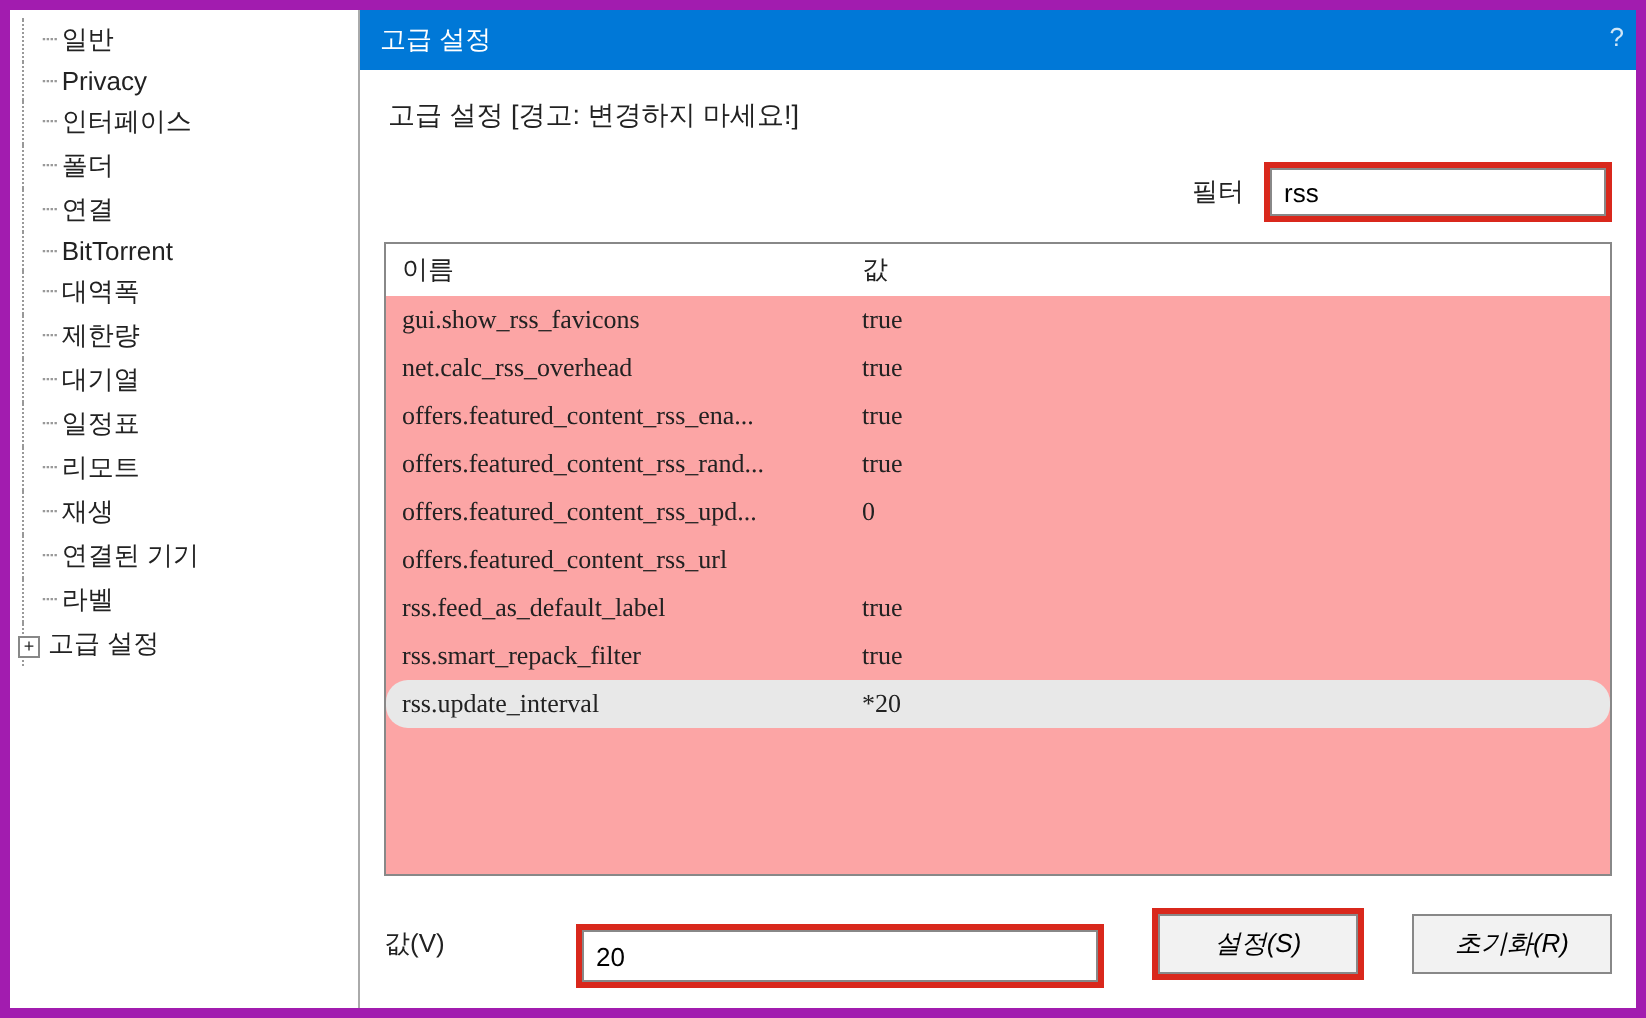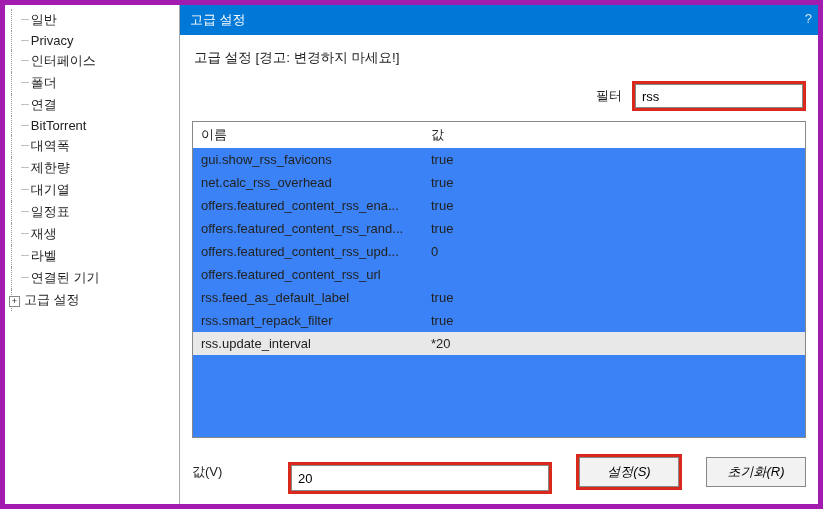--- a/index.html
+++ b/index.html
@@ -13,28 +13,28 @@
   .tree-item.expandable .exp { display: inline-block; width: 11px; height: 11px; border: 1px solid #888; font-size: 9px; line-height: 9px; text-align: center; margin-right: 4px; background: #fff; position: relative; z-index: 1; }
   .main { flex: 1; display: flex; flex-direction: column; }
   .titlebar { background: #0078d7; color: #fff; height: 30px; display: flex; align-items: center; padding: 0 10px; position: relative; }
   .titlebar .help { position: absolute; right: 6px; top: 6px; color: #cfe6f7; font-size: 13px; cursor: pointer; }
   .content { flex: 1; padding: 10px 12px; display: flex; flex-direction: column; }
   .warning { font-size: 13.5px; margin: 4px 2px 14px 2px; }
   .filter-row { display: flex; justify-content: flex-end; align-items: center; gap: 10px; margin-bottom: 10px; }
   .filter-row label { font-size: 13px; }
   .filter-input-wrap { border: 3px solid #d9281c; padding: 0; }
   .filter-input { width: 168px; height: 24px; border: 1px solid #888; padding: 2px 6px; font-size: 13px; outline: none; }
-  .listbox { border: 1px solid #888; flex: 1; overflow: auto; background: #3b82f6; }
+  .listbox { border: 1px solid #888; flex: 1; overflow: auto; background: #fca5a5; font-family: Liberation Serif, serif; }
   .list-header { display: flex; background: #fff; }
   .list-header .col { padding: 4px 8px; font-size: 13px; }
   .col-name { width: 230px; }
   .col-val { flex: 1; }
   .list-row { display: flex; padding: 2px 0; }
   .list-row .cell { padding: 2px 8px; font-size: 13px; white-space: nowrap; overflow: hidden; text-overflow: ellipsis; }
-  .list-row.selected { background: #e8e8e8; }
+  .list-row.selected { background: #e8e8e8; border-radius: 11px; }
   .bottom-row { display: flex; align-items: center; gap: 24px; margin-top: 12px; }
   .bottom-row .vlabel { width: 72px; }
   .value-wrap { border: 3px solid #d9281c; margin-top: 12px; }
   .value-input { width: 258px; height: 26px; border: 1px solid #888; padding: 2px 6px; font-size: 13px; outline: none; }
   .btn { height: 30px; min-width: 100px; border: 1px solid #888; background: #f2f2f2; font-size: 13px; cursor: pointer; padding: 0 14px; font-style: italic; }
   .btn-wrap-highlight { border: 3px solid #d9281c; display: inline-block; }
 </style>
 </head>
 <body>
 
@@ -43,23 +43,24 @@
     <div class="tree-item"><span class="dash">┈</span><span>일반</span></div>
     <div class="tree-item"><span class="dash">┈</span><span>Privacy</span></div>
     <div class="tree-item"><span class="dash">┈</span><span>인터페이스</span></div>
     <div class="tree-item"><span class="dash">┈</span><span>폴더</span></div>
     <div class="tree-item"><span class="dash">┈</span><span>연결</span></div>
     <div class="tree-item"><span class="dash">┈</span><span>BitTorrent</span></div>
     <div class="tree-item"><span class="dash">┈</span><span>대역폭</span></div>
     <div class="tree-item"><span class="dash">┈</span><span>제한량</span></div>
     <div class="tree-item"><span class="dash">┈</span><span>대기열</span></div>
     <div class="tree-item"><span class="dash">┈</span><span>일정표</span></div>
+    <div class="tree-item"><span class="dash">┈</span><span>리모트</span></div>
     <div class="tree-item"><span class="dash">┈</span><span>재생</span></div>
+    <div class="tree-item"><span class="dash">┈</span><span>연결된 기기</span></div>
     <div class="tree-item"><span class="dash">┈</span><span>라벨</span></div>
-    <div class="tree-item"><span class="dash">┈</span><span>연결된 기기</span></div>
     <div class="tree-item expandable">
       <span class="exp">+</span><span>고급 설정</span>
     </div>
   </div>
 
   <div class="main">
     <div class="titlebar">
       <span>고급 설정</span>
       <span class="help">?</span>
     </div>

